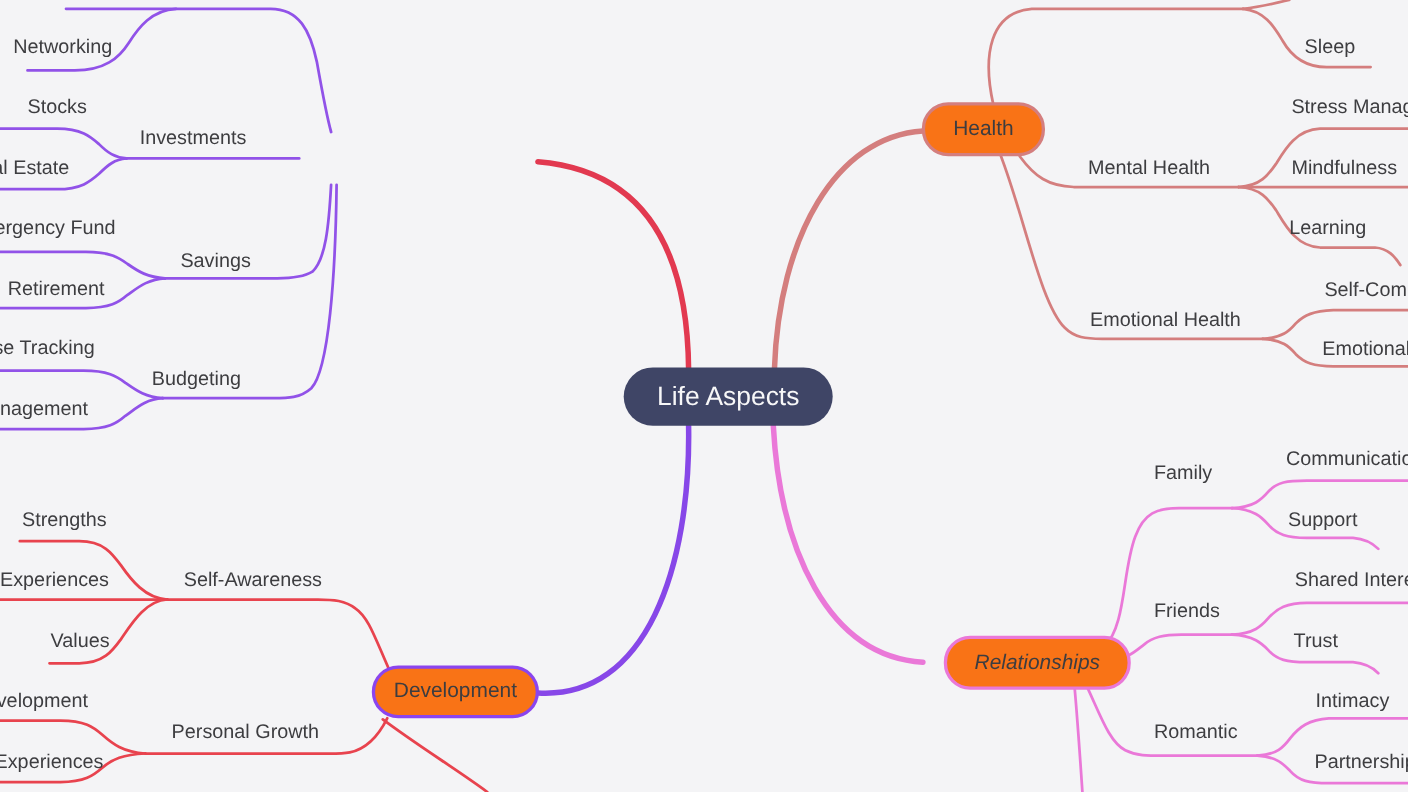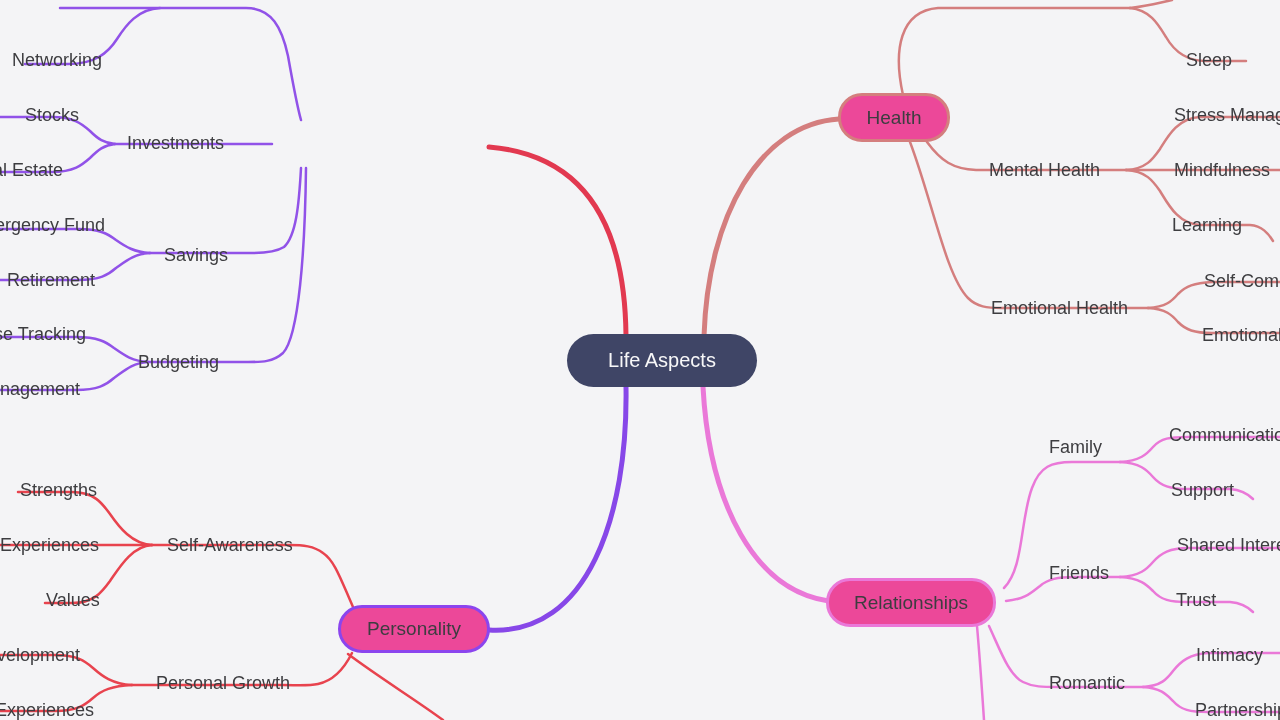--- a/index.html
+++ b/index.html
@@ -18,40 +18,39 @@
   .redline{stroke:var(--red-branch);stroke-width:2.5;}
   .link-red{stroke:var(--red-link);stroke-width:5;}
   .link-salmon{stroke:var(--salmon);stroke-width:5;}
   .link-purple{stroke:var(--purple-link);stroke-width:5;}
   .link-pink{stroke:var(--pink);stroke-width:5;}
   .lbl{
     position:absolute;
     font-size:18px;line-height:22px;
     color:var(--label-text,#3d3d40);
     white-space:nowrap;
-    margin-top:18px;
   }
   .pill{
     position:absolute;
     display:flex;align-items:center;justify-content:center;
-    background:#ec4899;
+    background:#f97316;
     border-radius:24px;
     font-size:19px;
     color:var(--label-text,#3d3d40);
     white-space:nowrap;
     box-sizing:border-box;
   }
   .pill.bf{left:272px;top:120px;width:220px;height:48px;border:3px solid var(--red-node-border);}
   .pill.health{left:838px;top:93px;width:112px;height:49px;border:3px solid var(--salmon);}
   .pill.personality{left:338px;top:605px;width:152px;height:48px;border:3px solid var(--purple-node-border);}
-  .pill.relationships{left:826px;top:578px;width:170px;height:49px;border:3px solid var(--pink);}
+  .pill.relationships{left:858px;top:578px;width:170px;height:49px;border:3px solid var(--pink);font-style:italic;}
   .pill.center{
     left:567px;top:334px;width:190px;height:53px;
     background:var(--center-bg);color:var(--center-text);
-    font-size:20px;border:none;border-radius:27px;
+    font-size:24px;border:none;border-radius:27px;
   }
 </style>
 </head>
 <body>
 
 <div id="stage">
 
   <svg width="1280" height="720" viewBox="0 0 1280 720">
 
     <path class="link-red" d="M489,147 C585,155 625,225 626,336"></path>
@@ -98,21 +97,21 @@
     <path class="redline" d="M0,545 H152"></path>
     <path class="redline" d="M45,603 H72 C94,603 102,592 110,581 C119,568 132,546 152,545"></path>
     <path class="redline" d="M352,653 C343,671 332,681 318,684 C308,686 297,685 283,685 H132"></path>
     <path class="redline" d="M0,655 H55 C77,655 85,661 93,668 C102,676 112,684 132,685"></path>
     <path class="redline" d="M0,711 H55 C77,711 85,705 93,698 C102,690 112,686 132,685"></path>
     <path class="redline" d="M348,654 C380,678 416,700 443,720"></path>
   </svg>
 
   <div class="pill center">Life Aspects</div>
   <div class="pill health">Health</div>
-  <div class="pill personality">Personality</div>
+  <div class="pill personality">Development</div>
   <div class="pill relationships">Relationships</div>
 
   <div class="lbl" style="left:12px;top:31px">Networking</div>
   <div class="lbl" style="left:25px;top:86px">Stocks</div>
   <div class="lbl" style="left:127px;top:114px">Investments</div>
   <div class="lbl" style="left:-30px;top:141px">Real Estate</div>
   <div class="lbl" style="left:-32px;top:196px">Emergency Fund</div>
   <div class="lbl" style="left:164px;top:226px">Savings</div>
   <div class="lbl" style="left:7px;top:251px">Retirement</div>
   <div class="lbl" style="left:-57px;top:305px">Expense Tracking</div>

